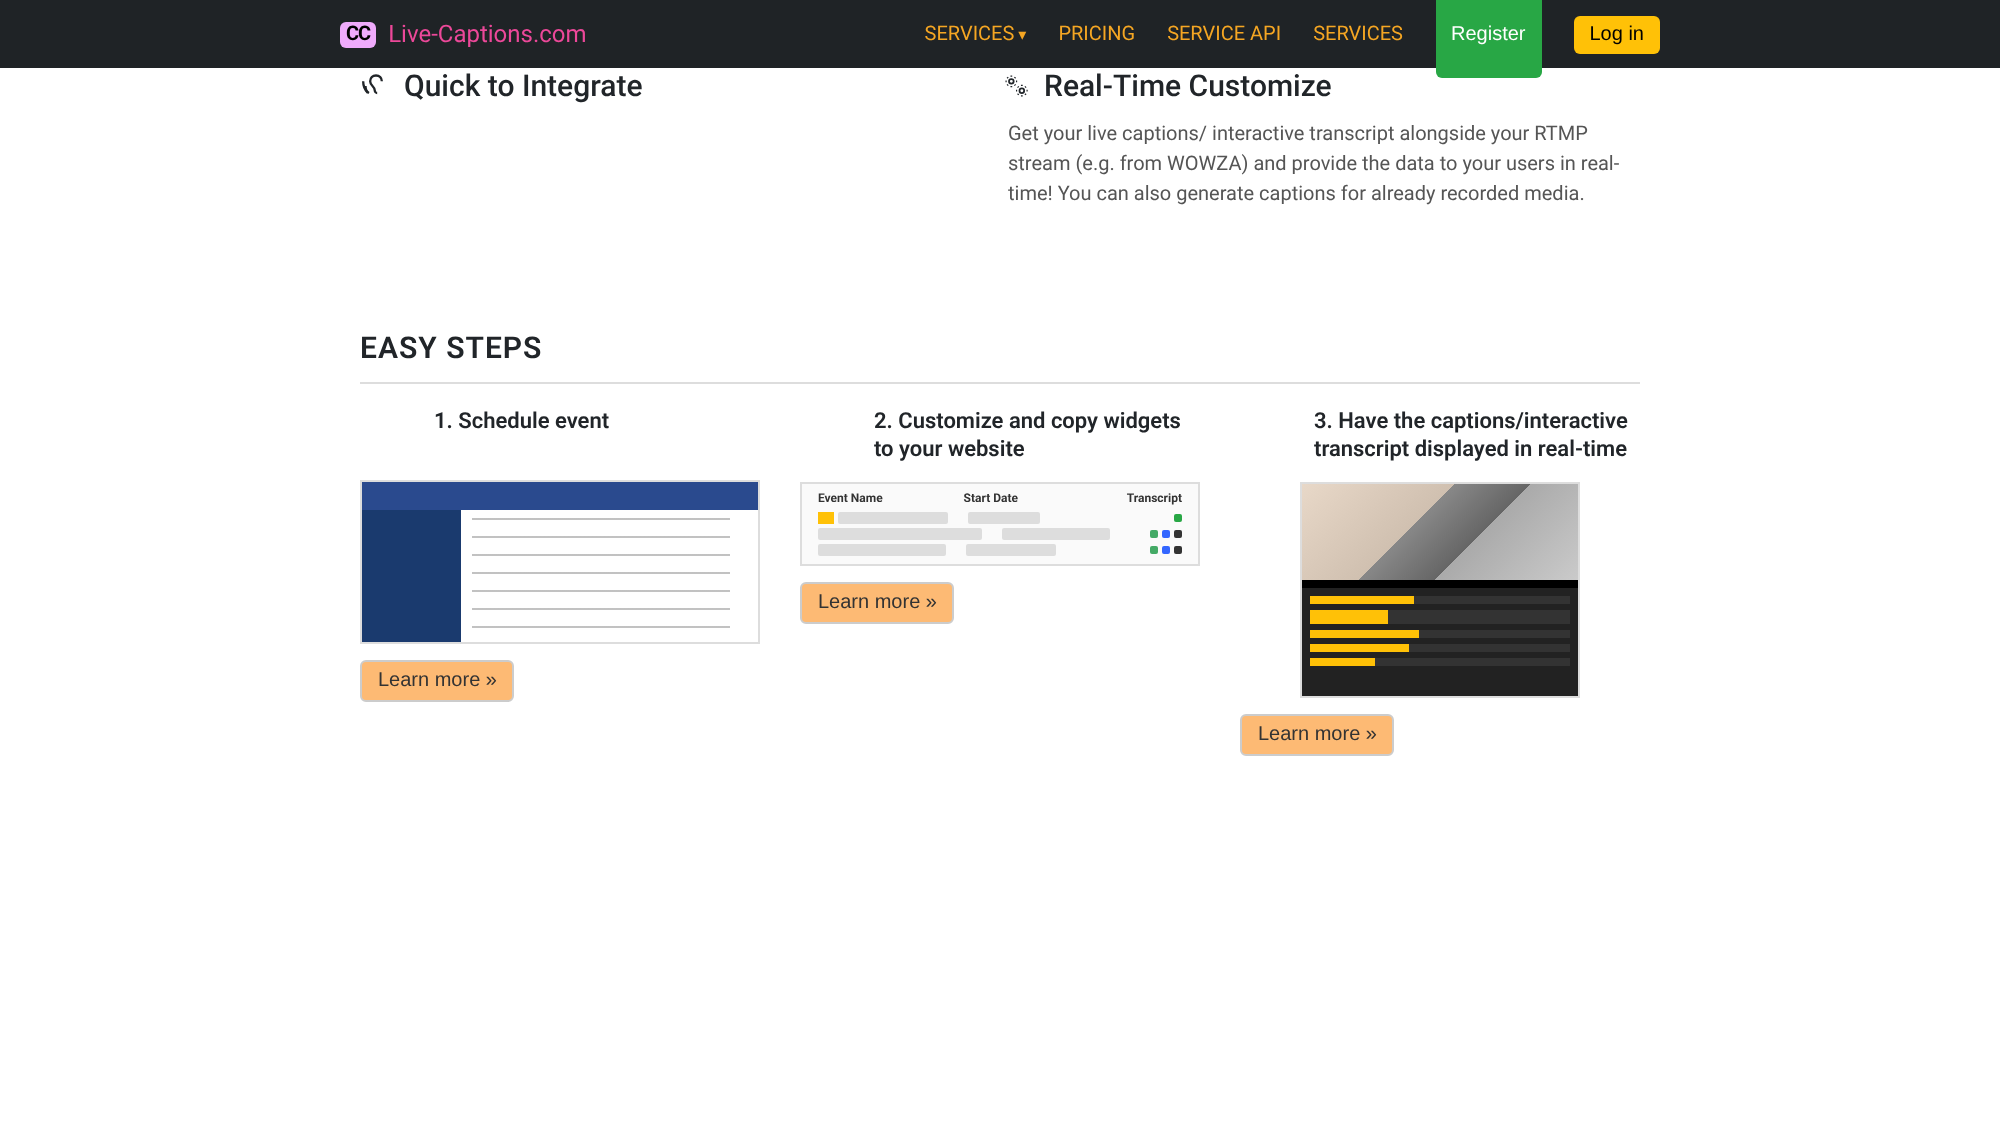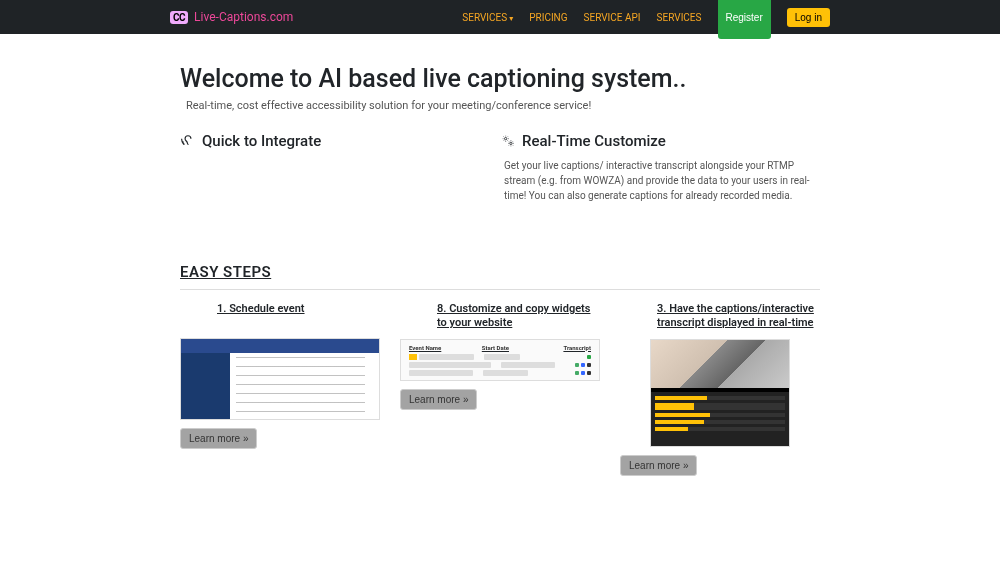--- a/index.html
+++ b/index.html
@@ -15,21 +15,21 @@
 .btn-login { background: #ffc107; color: #000; border: none; padding: 4px 8px; font-size: 10px; border-radius: 3px; cursor: pointer; }
 .container { max-width: 660px; margin: 0 auto; padding: 0 10px; }
 .hero { padding: 30px 0 20px; }
 .hero h1 { font-size: 25px; font-weight: 500; color: #212529; margin-bottom: 6px; }
 .hero p { font-size: 11px; color: #555; padding-left: 6px; }
 .features { display: flex; }
 .feature { flex: 1; }
 .feature-title { font-size: 15px; font-weight: 500; display: flex; align-items: center; gap: 6px; margin-bottom: 8px; }
 .feature-icon { width: 16px; height: 16px; display: inline-flex; align-items: center; justify-content: center; }
 .feature p { font-size: 10px; color: #555; line-height: 1.5; padding-left: 4px; }
-.steps-section { margin-top: 60px; text-decoration: underline; }
+.steps-section { margin-top: 60px; }
 .steps-heading { font-size: 15px; font-weight: 600; letter-spacing: 0.5px; margin-bottom: 8px; }
 .steps-divider { border: none; border-top: 1px solid #ddd; margin-bottom: 12px; }
 .steps { display: flex; gap: 20px; }
 .step { flex: 1; }
 .step-title { font-size: 11px; font-weight: 600; margin-bottom: 8px; line-height: 1.3; min-height: 28px; margin-left: 37px; }
 .step-img { width: 100%; background: #f0f0f0; border: 1px solid #ddd; margin-bottom: 8px; }
 .step-img.img1 { height: 82px; background: linear-gradient(to right, #1a3a6e 0%, #1a3a6e 25%, #fff 25%, #fff 100%); position: relative; }
 .step-img.img1::before { content: ""; position: absolute; top: 0; left: 0; right: 0; height: 14px; background: #2a4a8e; }
 .step-img.img1::after { content: ""; position: absolute; top: 18px; left: 28%; width: 65%; height: 56px; background: repeating-linear-gradient(to bottom, #333 0, #333 1px, transparent 1px, transparent 9px); opacity: 0.3; }
 .step-img.img2 { height: 42px; background: #fafafa; position: relative; padding: 4px; }
@@ -47,21 +47,21 @@
 .img3-photo::after { content: ""; position: absolute; bottom: 0; left: 0; right: 0; height: 4px; background: #000; }
 .img3-text { padding: 4px; }
 .img3-line { height: 4px; background: #333; margin-bottom: 3px; position: relative; }
 .img3-line::before { content: ""; position: absolute; left: 0; top: 0; height: 100%; background: #ffc107; }
 .img3-line.l1::before { width: 40%; }
 .img3-line.l1 { background: linear-gradient(to right, #ffc107 0%, #ffc107 35%, #333 35%); }
 .img3-line.l2 { background: linear-gradient(to right, #ffc107 0%, #ffc107 30%, #333 30%); height: 7px; }
 .img3-line.l3 { background: linear-gradient(to right, #ffc107 0%, #ffc107 42%, #333 42%); }
 .img3-line.l4 { background: linear-gradient(to right, #ffc107 0%, #ffc107 38%, #333 38%); }
 .img3-line.l5 { background: linear-gradient(to right, #ffc107 0%, #ffc107 25%, #333 25%); }
-.btn-learn { background: #a3a3a3; border: 1px solid #ccc; padding: 4px 8px; font-size: 10px; border-radius: 3px; cursor: pointer; color: #333; }
+.btn-learn { background: #fdba74; border: 1px solid #ccc; padding: 4px 8px; font-size: 10px; border-radius: 3px; cursor: pointer; color: #333; }
 svg { width: 14px; height: 14px; }
 </style>
 </head>
 <body>
 
 <div class="navbar">
   <div class="nav-left">
     <span class="cc-badge">CC</span>
     <span class="brand">Live-Captions.com</span>
   </div>
@@ -69,24 +69,20 @@
     <a class="nav-link dropdown">SERVICES</a>
     <a class="nav-link">PRICING</a>
     <a class="nav-link">SERVICE API</a>
     <a class="nav-link">SERVICES</a>
     <button class="btn-register">Register</button>
     <button class="btn-login">Log in</button>
   </div>
 </div>
 
 <div class="container">
-  <div class="hero">
-    <h1>Welcome to AI based live captioning system..</h1>
-    <p>Real-time, cost effective accessibility solution for your meeting/conference service!</p>
-  </div>
 
   <div class="features">
     <div class="feature">
       <div class="feature-title">
         <span class="feature-icon">
           <svg viewBox="0 0 24 24" fill="none" stroke="currentColor" stroke-width="2">
               <path d="M17 8c0-3-2-5-5-5s-5 2-5 5c0 2 1 3 2 4s2 2 2 4c0 1 1 2 2 2"></path>
               <path d="M3 12c0 3 1 5 3 6"></path>
               <path d="M1 8c0 5 2 8 4 10"></path>
             </svg>
@@ -113,21 +109,21 @@
   <div class="steps-section">
     <div class="steps-heading">EASY STEPS</div>
     <hr class="steps-divider">
     <div class="steps">
       <div class="step">
         <div class="step-title">1. Schedule event</div>
         <div class="step-img img1"></div>
         <button class="btn-learn">Learn more »</button>
       </div>
       <div class="step">
-        <div class="step-title">8. Customize and copy widgets to your website</div>
+        <div class="step-title">2. Customize and copy widgets to your website</div>
         <div class="step-img img2">
           <div class="img2-header">
             <span>Event Name</span>
             <span>Start Date</span>
             <span>Transcript</span>
           </div>
           <div class="img2-row">
               <span class="badge-y"></span>
               <span class="cell" style="width:30%"></span>
               <span class="cell" style="width:20%;margin-left:10px"></span>

